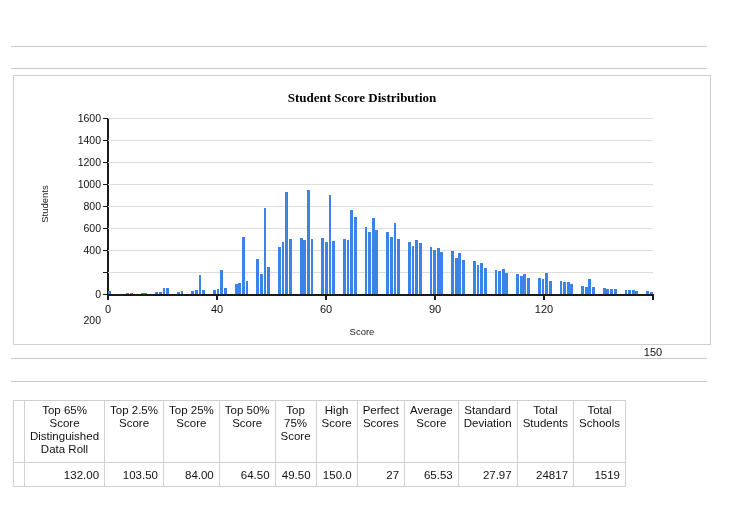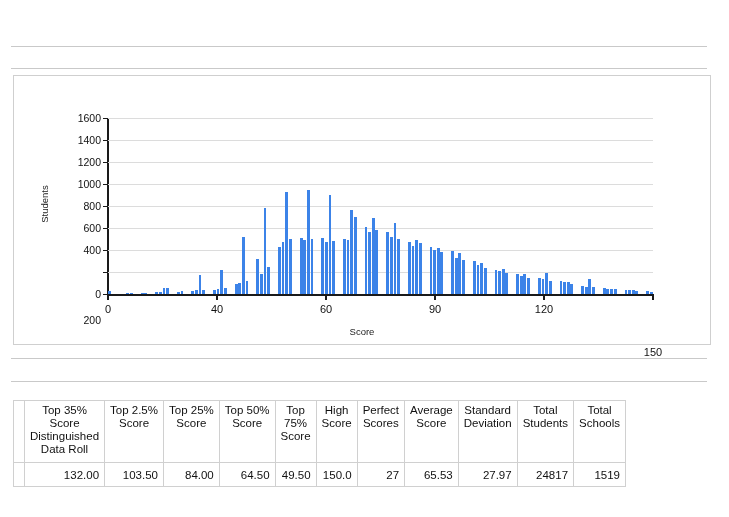--- a/index.html
+++ b/index.html
@@ -139,20 +139,21 @@
 </head>
 <body>
 
 <div class="page">
 
 
   <div class="rule r1"></div>
   <div class="rule r2"></div>
 
   <div class="chart-box">
+    <div class="chart-title">Student Score Distribution</div>
     <div class="ylabel">Students</div>
     <div class="xlabel">Score</div>
 
     <div class="plot" id="plot">
       <div class="axis-y"></div>
       <div class="axis-x"></div>
     <div class="ytick-mark" style="top: 176px;"></div>
         <div class="ytick-lbl" style="top: 176px;">0</div>
         <div class="gridline" style="top: 154px;"></div>
         <div class="ytick-mark" style="top: 154px;"></div>
@@ -293,21 +294,21 @@
   </div>
 
   <div class="rule r3"></div>
   <div class="rule r4"></div>
 
   <table class="stats-table">
     <thead>
       <tr>
         <th class="corner-cell"></th>
       <th>
-            <div>Top 35%</div>
+            <div>Top 65%</div>
             <div>Score</div>
             <div>Distinguished</div>
             <div>Data Roll</div>
           </th>
           <th>
             <div>Top 2.5%</div>
             <div>Score</div>
           </th>
           <th>
             <div>Top 25%</div>

